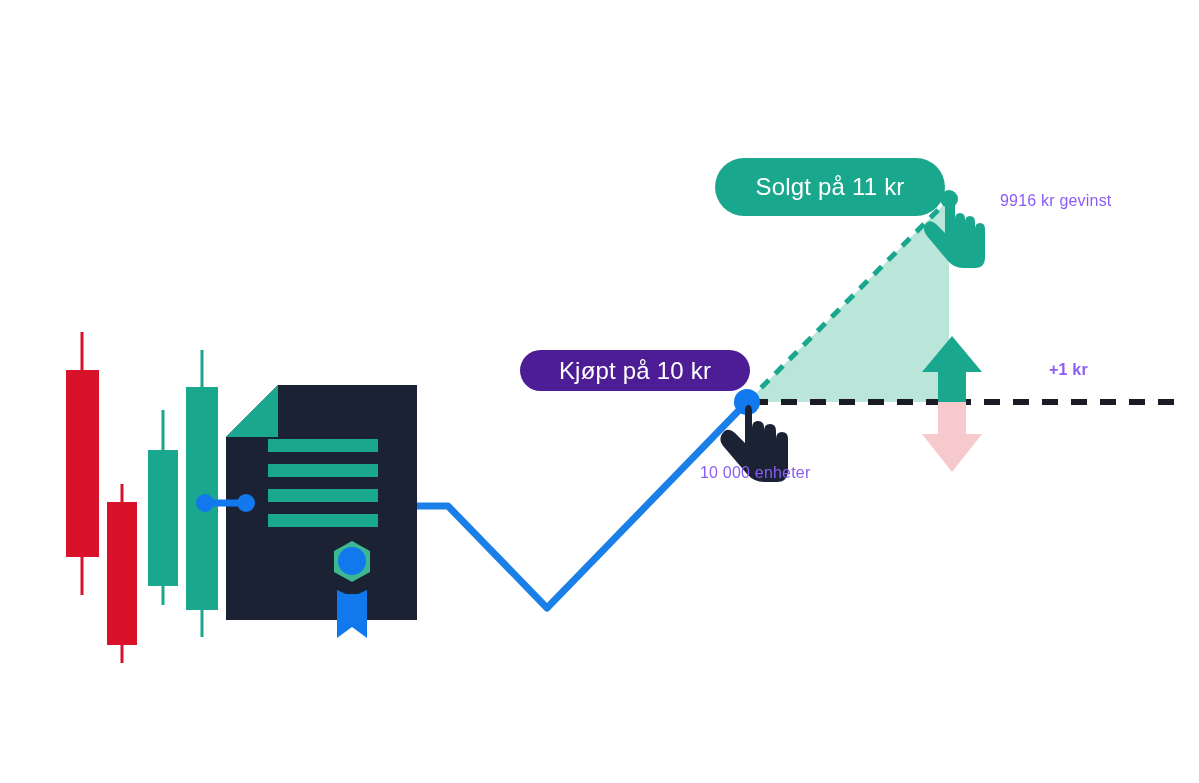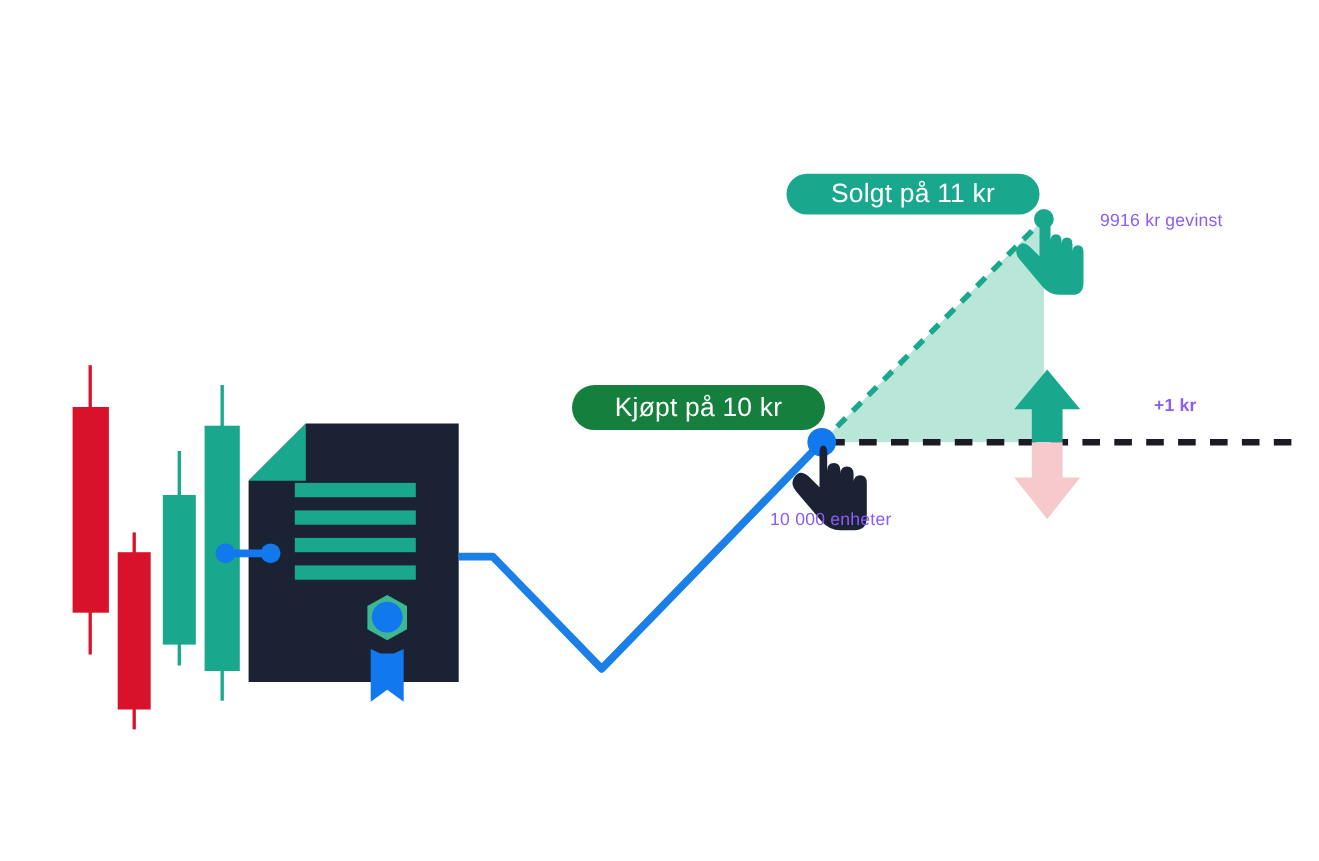--- a/index.html
+++ b/index.html
@@ -41,27 +41,27 @@
     color: #ffffff;
     font-family: "Liberation Sans", sans-serif;
     font-size: 24px;
     letter-spacing: 0.2px;
   }
   #pill-buy {
     left: 520px;
     top: 350px;
     width: 230px;
     height: 41px;
-    background: #15803d;
+    background: #4c1d95;
   }
   #pill-sell {
     left: 715px;
     top: 158px;
     width: 230px;
-    height: 37px;
+    height: 58px;
     background: #19a78d;
   }
   #label-gevinst { left: 1000px; top: 192px; }
   #label-enheter { left: 700px;  top: 464px; }
   #label-plus1   { left: 1049px; top: 361px; font-weight: bold; }
 </style>
 </head>
 <body>
 
 <div id="stage">

